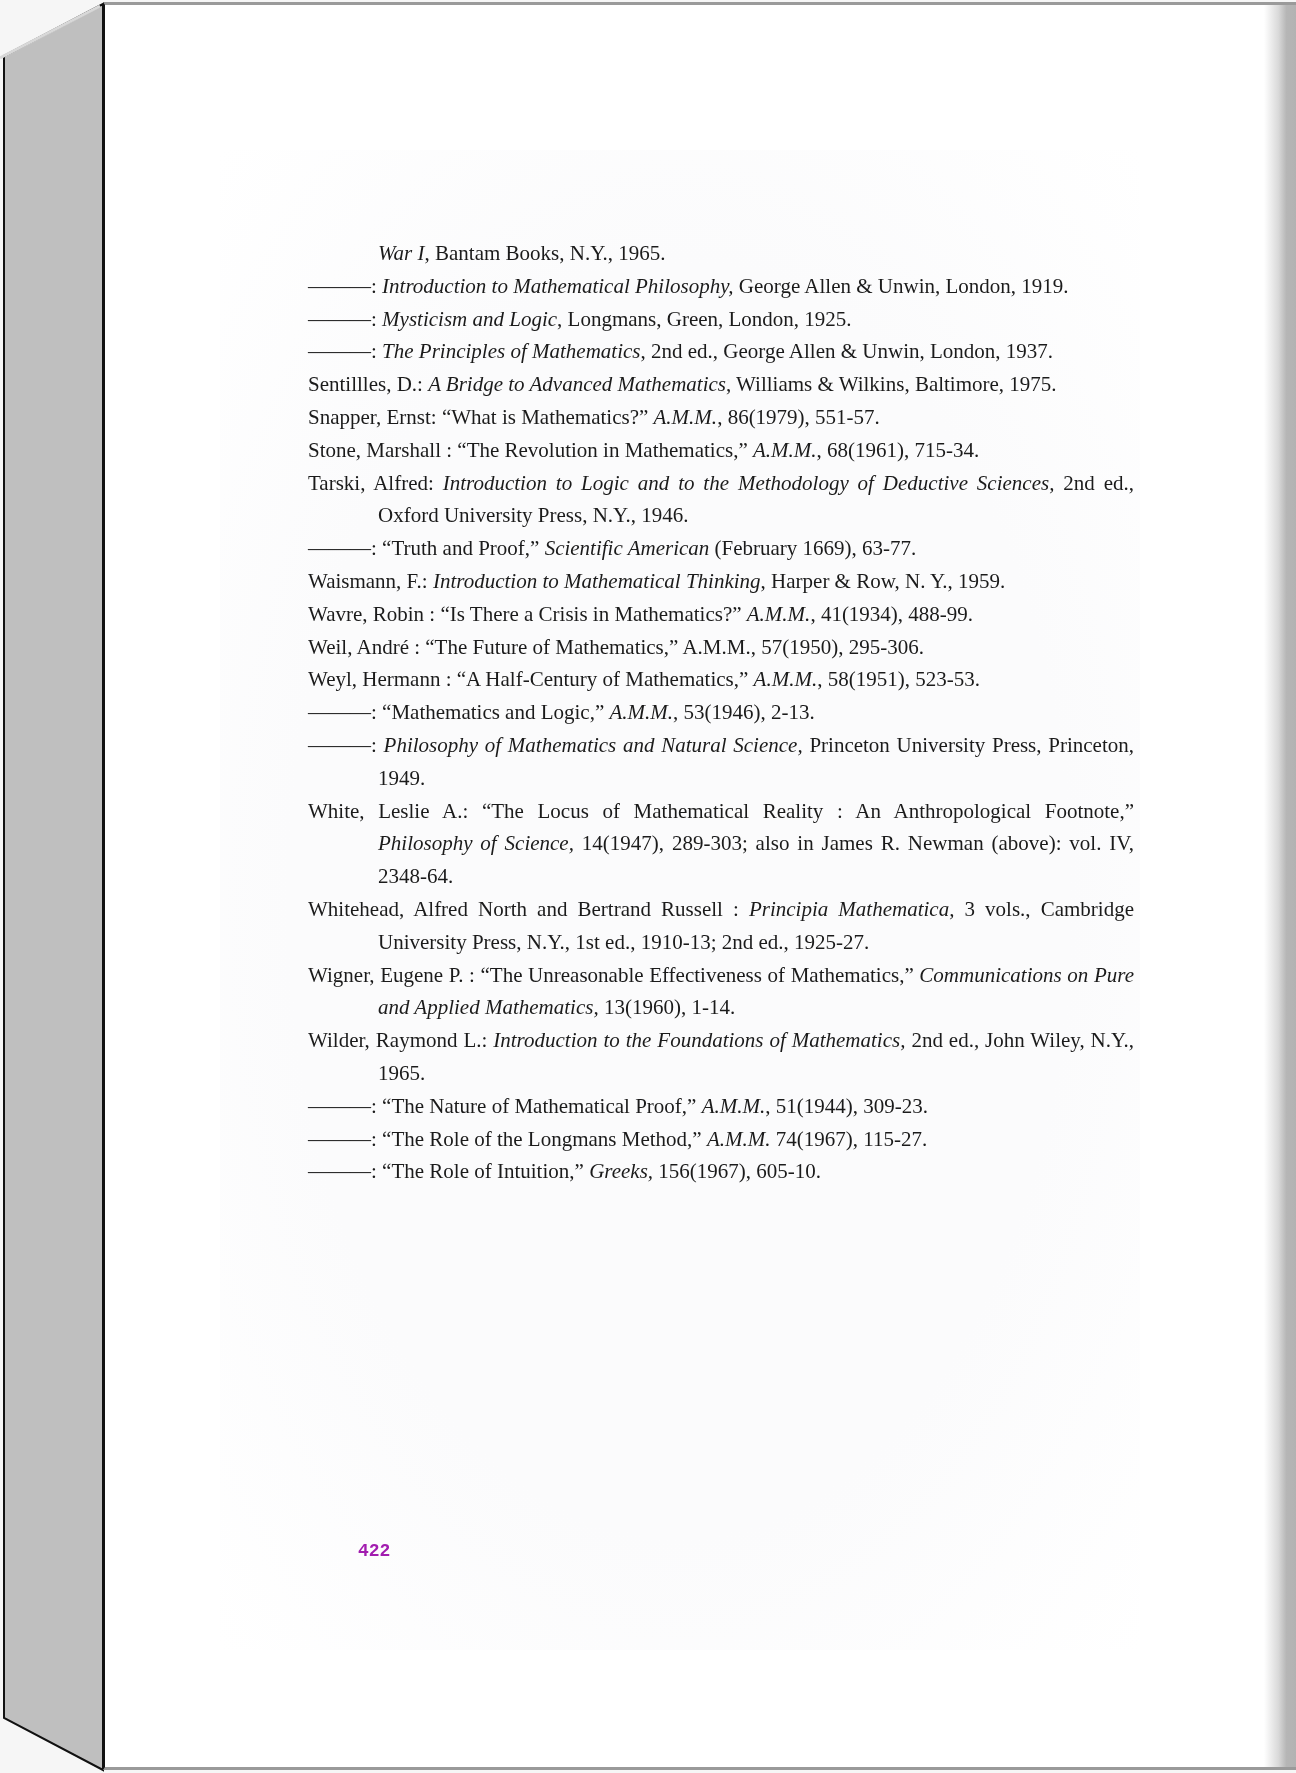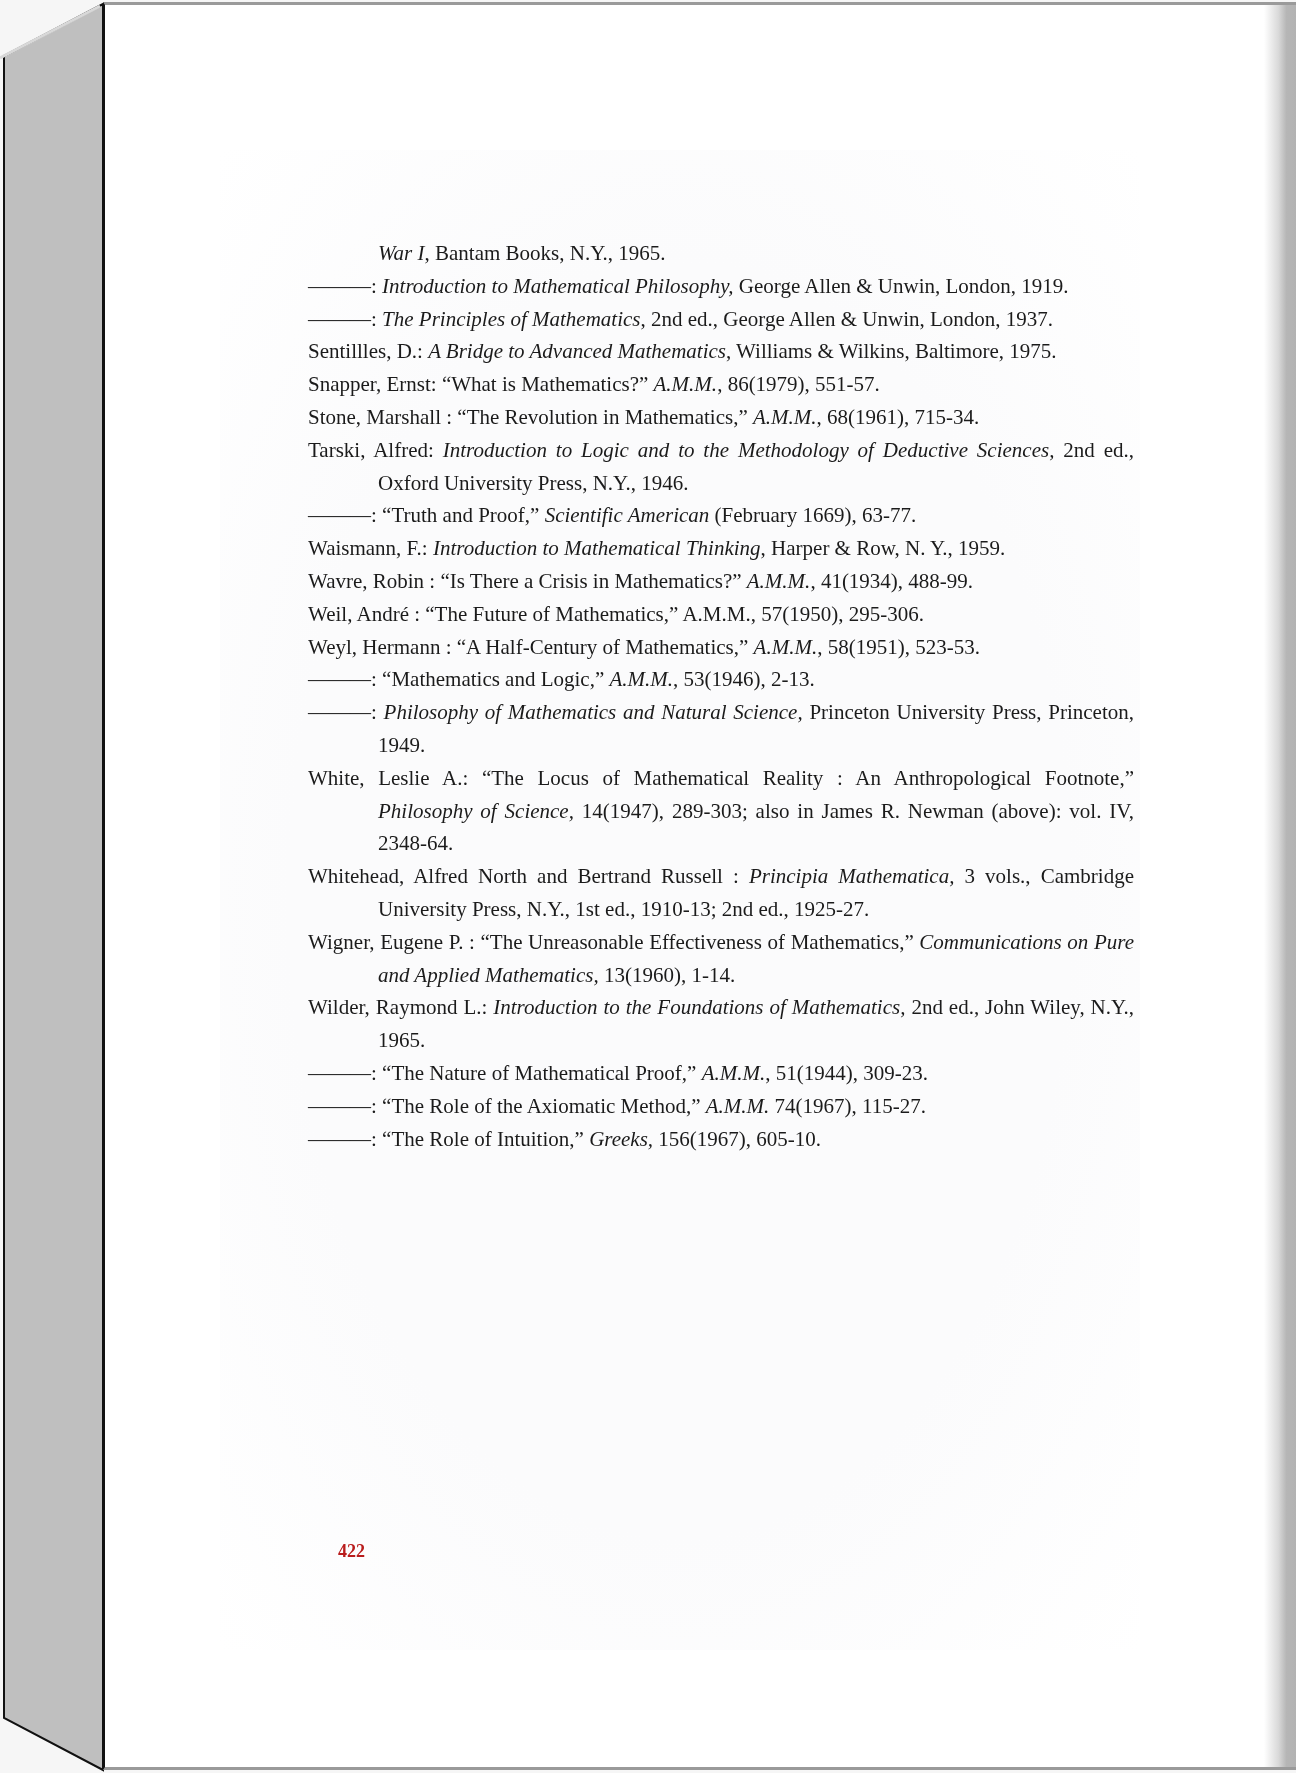--- a/index.html
+++ b/index.html
@@ -33,56 +33,57 @@
     position: absolute; left: 308px; top: 237px; width: 826px;
     color: #1b1b1b; font-size: 21px; line-height: 32.8px;
   }
   .entry {
     padding-left: 70px; text-indent: -70px; text-align: justify;
     text-align-last: left; margin: 0;
   }
   .entry.cont { padding-left: 70px; text-indent: 0; }
   i { font-style: italic; }
   .pageno {
-    position: absolute; left: 338px; top: 1541px;
-    font-size: 18px; font-weight: bold; color: #b91c1c;
-    font-family: Liberation Serif, serif;
+    position: absolute; left: 358px; top: 1541px;
+    font-size: 18px; font-weight: bold; color: #a21caf;
+    font-family: Liberation Mono, monospace;
   }
 </style>
 </head>
 <body>
 
 <svg class="spine" viewBox="0 0 106 1773" preserveAspectRatio="none">
   <polygon points="4,56 103,4 103,1770 4,1718" fill="#bfbfbf" stroke="#111" stroke-width="2"></polygon>
   <line x1="0" y1="58" x2="100" y2="6" stroke="#d8d8d8" stroke-width="3"></line>
 </svg>
 
 <div class="page">
   <div class="page-shade"></div>
 </div>
 
 <div class="scan"></div>
 
 <div class="bib" id="bib">
     <p class="entry cont"><i>War I</i><span>, Bantam Books, N.Y., 1965.</span></p>
     <p class="entry"><span>———: </span><i>Introduction to Mathematical Philosophy,</i><span> George Allen &amp; Unwin, London, 1919.</span></p>
+    <p class="entry"><span>———: </span><i>Mysticism and Logic</i><span>, Longmans, Green, London, 1925.</span></p>
     <p class="entry"><span>———: </span><i>The Principles of Mathematics</i><span>, 2nd ed., George Allen &amp; Unwin, London, 1937.</span></p>
     <p class="entry"><span>Sentillles, D.: </span><i>A Bridge to Advanced Mathematics</i><span>, Williams &amp; Wilkins, Baltimore, 1975.</span></p>
     <p class="entry"><span>Snapper, Ernst: “What is Mathematics?” </span><i>A.M.M.</i><span>, 86(1979), 551-57.</span></p>
     <p class="entry"><span>Stone, Marshall : “The Revolution in Mathematics,” </span><i>A.M.M.</i><span>, 68(1961), 715-34.</span></p>
     <p class="entry"><span>Tarski, Alfred: </span><i>Introduction to Logic and to the Methodology of Deductive Sciences,</i><span> 2nd ed., Oxford University Press, N.Y., 1946.</span></p>
     <p class="entry"><span>———: “Truth and Proof,” </span><i>Scientific American</i><span> (February 1669), 63-77.</span></p>
     <p class="entry"><span>Waismann, F.: </span><i>Introduction to Mathematical Thinking</i><span>, Harper &amp; Row, N. Y., 1959.</span></p>
     <p class="entry"><span>Wavre, Robin : “Is There a Crisis in Mathematics?” </span><i>A.M.M.</i><span>, 41(1934), 488-99.</span></p>
     <p class="entry"><span>Weil, André : “The Future of Mathematics,” A.M.M., 57(1950), 295-306.</span></p>
     <p class="entry"><span>Weyl, Hermann : “A Half-Century of Mathematics,” </span><i>A.M.M.</i><span>, 58(1951), 523-53.</span></p>
     <p class="entry"><span>———: “Mathematics and Logic,” </span><i>A.M.M.</i><span>, 53(1946), 2-13.</span></p>
     <p class="entry"><span>———: </span><i>Philosophy of Mathematics and Natural Science,</i><span> Princeton University Press, Princeton, 1949.</span></p>
     <p class="entry"><span>White, Leslie A.: “The Locus of Mathematical Reality : An Anthropological Footnote,” </span><i>Philosophy of Science,</i><span> 14(1947), 289-303; also in James R. Newman (above): vol. IV, 2348-64.</span></p>
     <p class="entry"><span>Whitehead, Alfred North and Bertrand Russell : </span><i>Principia Mathematica,</i><span> 3 vols., Cambridge University Press, N.Y., 1st ed., 1910-13; 2nd ed., 1925-27.</span></p>
     <p class="entry"><span>Wigner, Eugene P. : “The Unreasonable Effectiveness of Mathematics,” </span><i>Communications on Pure and Applied Mathematics,</i><span> 13(1960), 1-14.</span></p>
     <p class="entry"><span>Wilder, Raymond L.: </span><i>Introduction to the Foundations of Mathematics,</i><span> 2nd ed., John Wiley, N.Y., 1965.</span></p>
     <p class="entry"><span>———: “The Nature of Mathematical Proof,” </span><i>A.M.M.</i><span>, 51(1944), 309-23.</span></p>
-    <p class="entry"><span>———: “The Role of the Axiomatic Method,” </span><i>A.M.M.</i><span> 74(1967), 115-27.</span></p>
+    <p class="entry"><span>———: “The Role of the Longmans Method,” </span><i>A.M.M.</i><span> 74(1967), 115-27.</span></p>
     <p class="entry"><span>———:  “The Role of Intuition,” </span><i>Greeks,</i><span> 156(1967), 605-10.</span></p>
   </div>
 
 <div class="pageno">422</div>
 
 </body></html>

